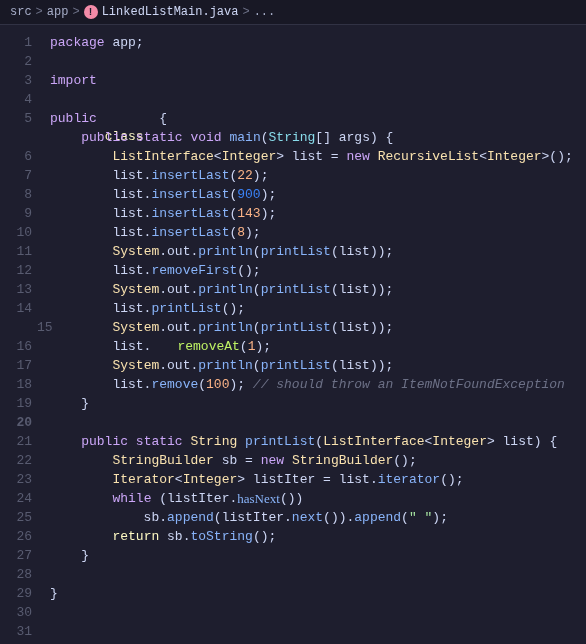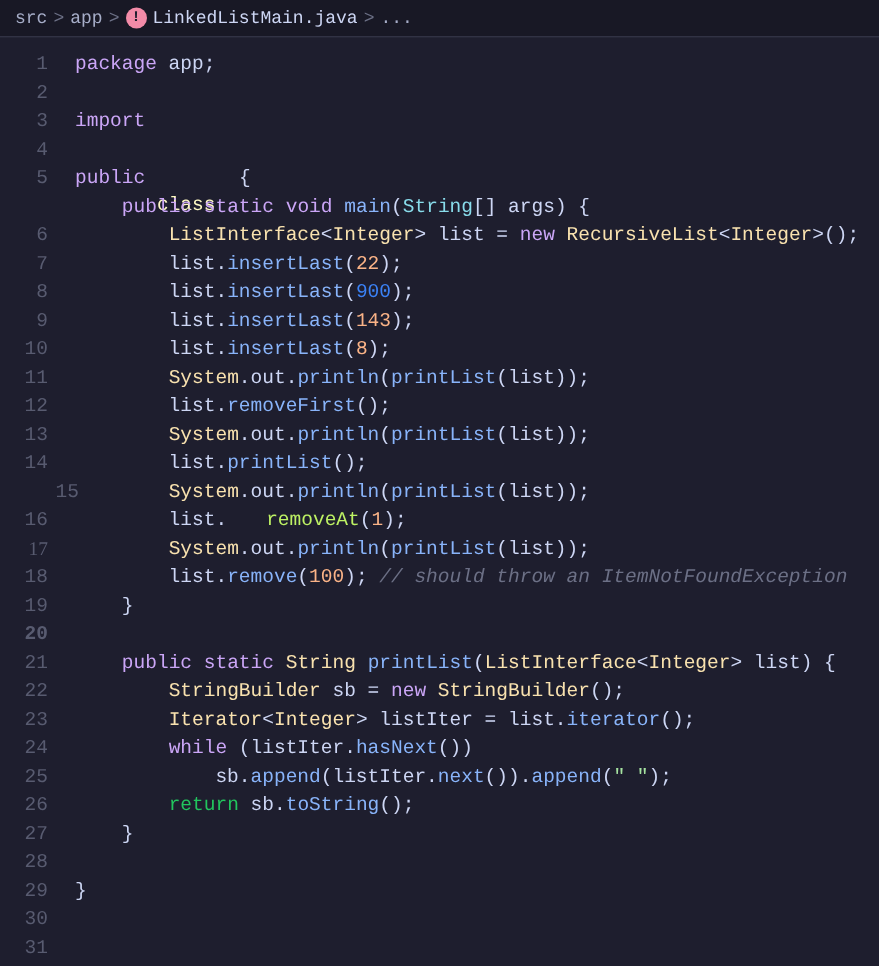--- a/index.html
+++ b/index.html
@@ -101,21 +101,21 @@
       <div style="height: 19px; line-height: 19px;">7</div>
       <div style="height: 19px; line-height: 19px;">8</div>
       <div style="height: 19px; line-height: 19px;">9</div>
       <div style="height: 19px; line-height: 19px;">10</div>
       <div style="height: 19px; line-height: 19px;">11</div>
       <div style="height: 19px; line-height: 19px;">12</div>
       <div style="height: 19px; line-height: 19px;">13</div>
       <div style="height: 19px; line-height: 19px;">14</div>
       <div style="height: 19px; line-height: 19px; margin-left: 37px;">15</div>
       <div style="height: 19px; line-height: 19px;">16</div>
-      <div style="height: 19px; line-height: 19px; font-family: Liberation Serif, serif;">17</div>
+      <div style="height: 19px; line-height: 19px;">17</div>
       <div style="height: 19px; line-height: 19px;">18</div>
       <div style="height: 19px; line-height: 19px; padding-left: 13px;">19</div>
       <div style="height: 19px; line-height: 19px; font-weight: bold;">20</div>
       <div style="height: 19px; line-height: 19px;">21</div>
       <div style="height: 19px; line-height: 19px;">22</div>
       <div style="height: 19px; line-height: 19px;">23</div>
       <div style="height: 19px; line-height: 19px;">24</div>
       <div style="height: 19px; line-height: 19px;">25</div>
       <div style="height: 19px; line-height: 19px;">26</div>
       <div style="height: 19px; line-height: 19px;">27</div>
@@ -142,21 +142,21 @@
       <div class="code-line"><span style="color: rgb(205, 214, 244);">        list.</span><span style="color: rgb(137, 180, 250);">printList</span><span style="color: rgb(205, 214, 244);">();</span></div>
       <div class="code-line"><span style="color: rgb(205, 214, 244);">        </span><span style="color: rgb(249, 226, 175);">System</span><span style="color: rgb(205, 214, 244);">.out.</span><span style="color: rgb(137, 180, 250);">println</span><span style="color: rgb(205, 214, 244);">(</span><span style="color: rgb(137, 180, 250);">printList</span><span style="color: rgb(205, 214, 244);">(list));</span></div>
       <div class="code-line"><span style="color: rgb(205, 214, 244);">        list.</span><span style="color: #bef264; margin-left: 26px;">removeAt</span><span style="color: rgb(205, 214, 244);">(</span><span style="color: rgb(250, 179, 135);">1</span><span style="color: rgb(205, 214, 244);">);</span></div>
       <div class="code-line"><span style="color: rgb(205, 214, 244);">        </span><span style="color: rgb(249, 226, 175);">System</span><span style="color: rgb(205, 214, 244);">.out.</span><span style="color: rgb(137, 180, 250);">println</span><span style="color: rgb(205, 214, 244);">(</span><span style="color: rgb(137, 180, 250);">printList</span><span style="color: rgb(205, 214, 244);">(list));</span></div>
       <div class="code-line"><span style="color: rgb(205, 214, 244);">        list.</span><span style="color: rgb(137, 180, 250);">remove</span><span style="color: rgb(205, 214, 244);">(</span><span style="color: rgb(250, 179, 135);">100</span><span style="color: rgb(205, 214, 244);">); </span><span style="color: rgb(108, 112, 134); font-style: italic;">// should throw an ItemNotFoundException</span></div>
       <div class="code-line"><span style="color: rgb(205, 214, 244);">    }</span></div>
       <div class="code-line"></div>
       <div class="code-line"><span style="color: rgb(205, 214, 244);">    </span><span style="color: rgb(203, 166, 247);">public</span><span style="color: rgb(205, 214, 244);"> </span><span style="color: rgb(203, 166, 247);">static</span><span style="color: rgb(205, 214, 244);"> </span><span style="color: rgb(249, 226, 175);">String</span><span style="color: rgb(205, 214, 244);"> </span><span style="color: rgb(137, 180, 250);">printList</span><span style="color: rgb(205, 214, 244);">(</span><span style="color: rgb(249, 226, 175);">ListInterface</span><span style="color: rgb(205, 214, 244);">&lt;</span><span style="color: rgb(249, 226, 175);">Integer</span><span style="color: rgb(205, 214, 244);">&gt; list) {</span></div>
       <div class="code-line"><span style="color: rgb(205, 214, 244);">        </span><span style="color: rgb(249, 226, 175);">StringBuilder</span><span style="color: rgb(205, 214, 244);"> sb = </span><span style="color: rgb(203, 166, 247);">new</span><span style="color: rgb(205, 214, 244);"> </span><span style="color: rgb(249, 226, 175);">StringBuilder</span><span style="color: rgb(205, 214, 244);">();</span></div>
       <div class="code-line"><span style="color: rgb(205, 214, 244);">        </span><span style="color: rgb(249, 226, 175);">Iterator</span><span style="color: rgb(205, 214, 244);">&lt;</span><span style="color: rgb(249, 226, 175);">Integer</span><span style="color: rgb(205, 214, 244);">&gt; listIter = list.</span><span style="color: rgb(137, 180, 250);">iterator</span><span style="color: rgb(205, 214, 244);">();</span></div>
-      <div class="code-line"><span style="color: rgb(205, 214, 244);">        </span><span style="color: rgb(203, 166, 247);">while</span><span style="color: rgb(205, 214, 244);"> (listIter.</span><span style="color: rgb(137, 180, 250);">hasNext</span><span style="color: rgb(205, 214, 244);">())</span></div>
+      <div class="code-line"><span style="color: rgb(205, 214, 244);">        </span><span style="color: rgb(203, 166, 247);">while</span><span style="color: rgb(205, 214, 244);"> (listIter.</span><span style="color: rgb(137, 180, 250); font-family: Liberation Serif, serif;">hasNext</span><span style="color: rgb(205, 214, 244);">())</span></div>
       <div class="code-line"><span style="color: rgb(205, 214, 244);">            sb.</span><span style="color: rgb(137, 180, 250);">append</span><span style="color: rgb(205, 214, 244);">(listIter.</span><span style="color: rgb(137, 180, 250);">next</span><span style="color: rgb(205, 214, 244);">()).</span><span style="color: rgb(137, 180, 250);">append</span><span style="color: rgb(205, 214, 244);">(</span><span style="color: rgb(166, 227, 161);">" "</span><span style="color: rgb(205, 214, 244);">);</span></div>
-      <div class="code-line"><span style="color: rgb(205, 214, 244);">        </span><span style="color: #22c55e;">return</span><span style="color: rgb(205, 214, 244);"> sb.</span><span style="color: rgb(137, 180, 250);">toString</span><span style="color: rgb(205, 214, 244);">();</span></div>
+      <div class="code-line"><span style="color: rgb(205, 214, 244);">        </span><span style="color: #fef9c3;">return</span><span style="color: rgb(205, 214, 244);"> sb.</span><span style="color: rgb(137, 180, 250);">toString</span><span style="color: rgb(205, 214, 244);">();</span></div>
       <div class="code-line"><span style="color: rgb(205, 214, 244);">    }</span></div>
       <div class="code-line"></div>
       <div class="code-line"><span style="color: rgb(205, 214, 244);">}</span></div>
       <div class="code-line"></div>
     </div>
 </div>
 
 </body></html>

